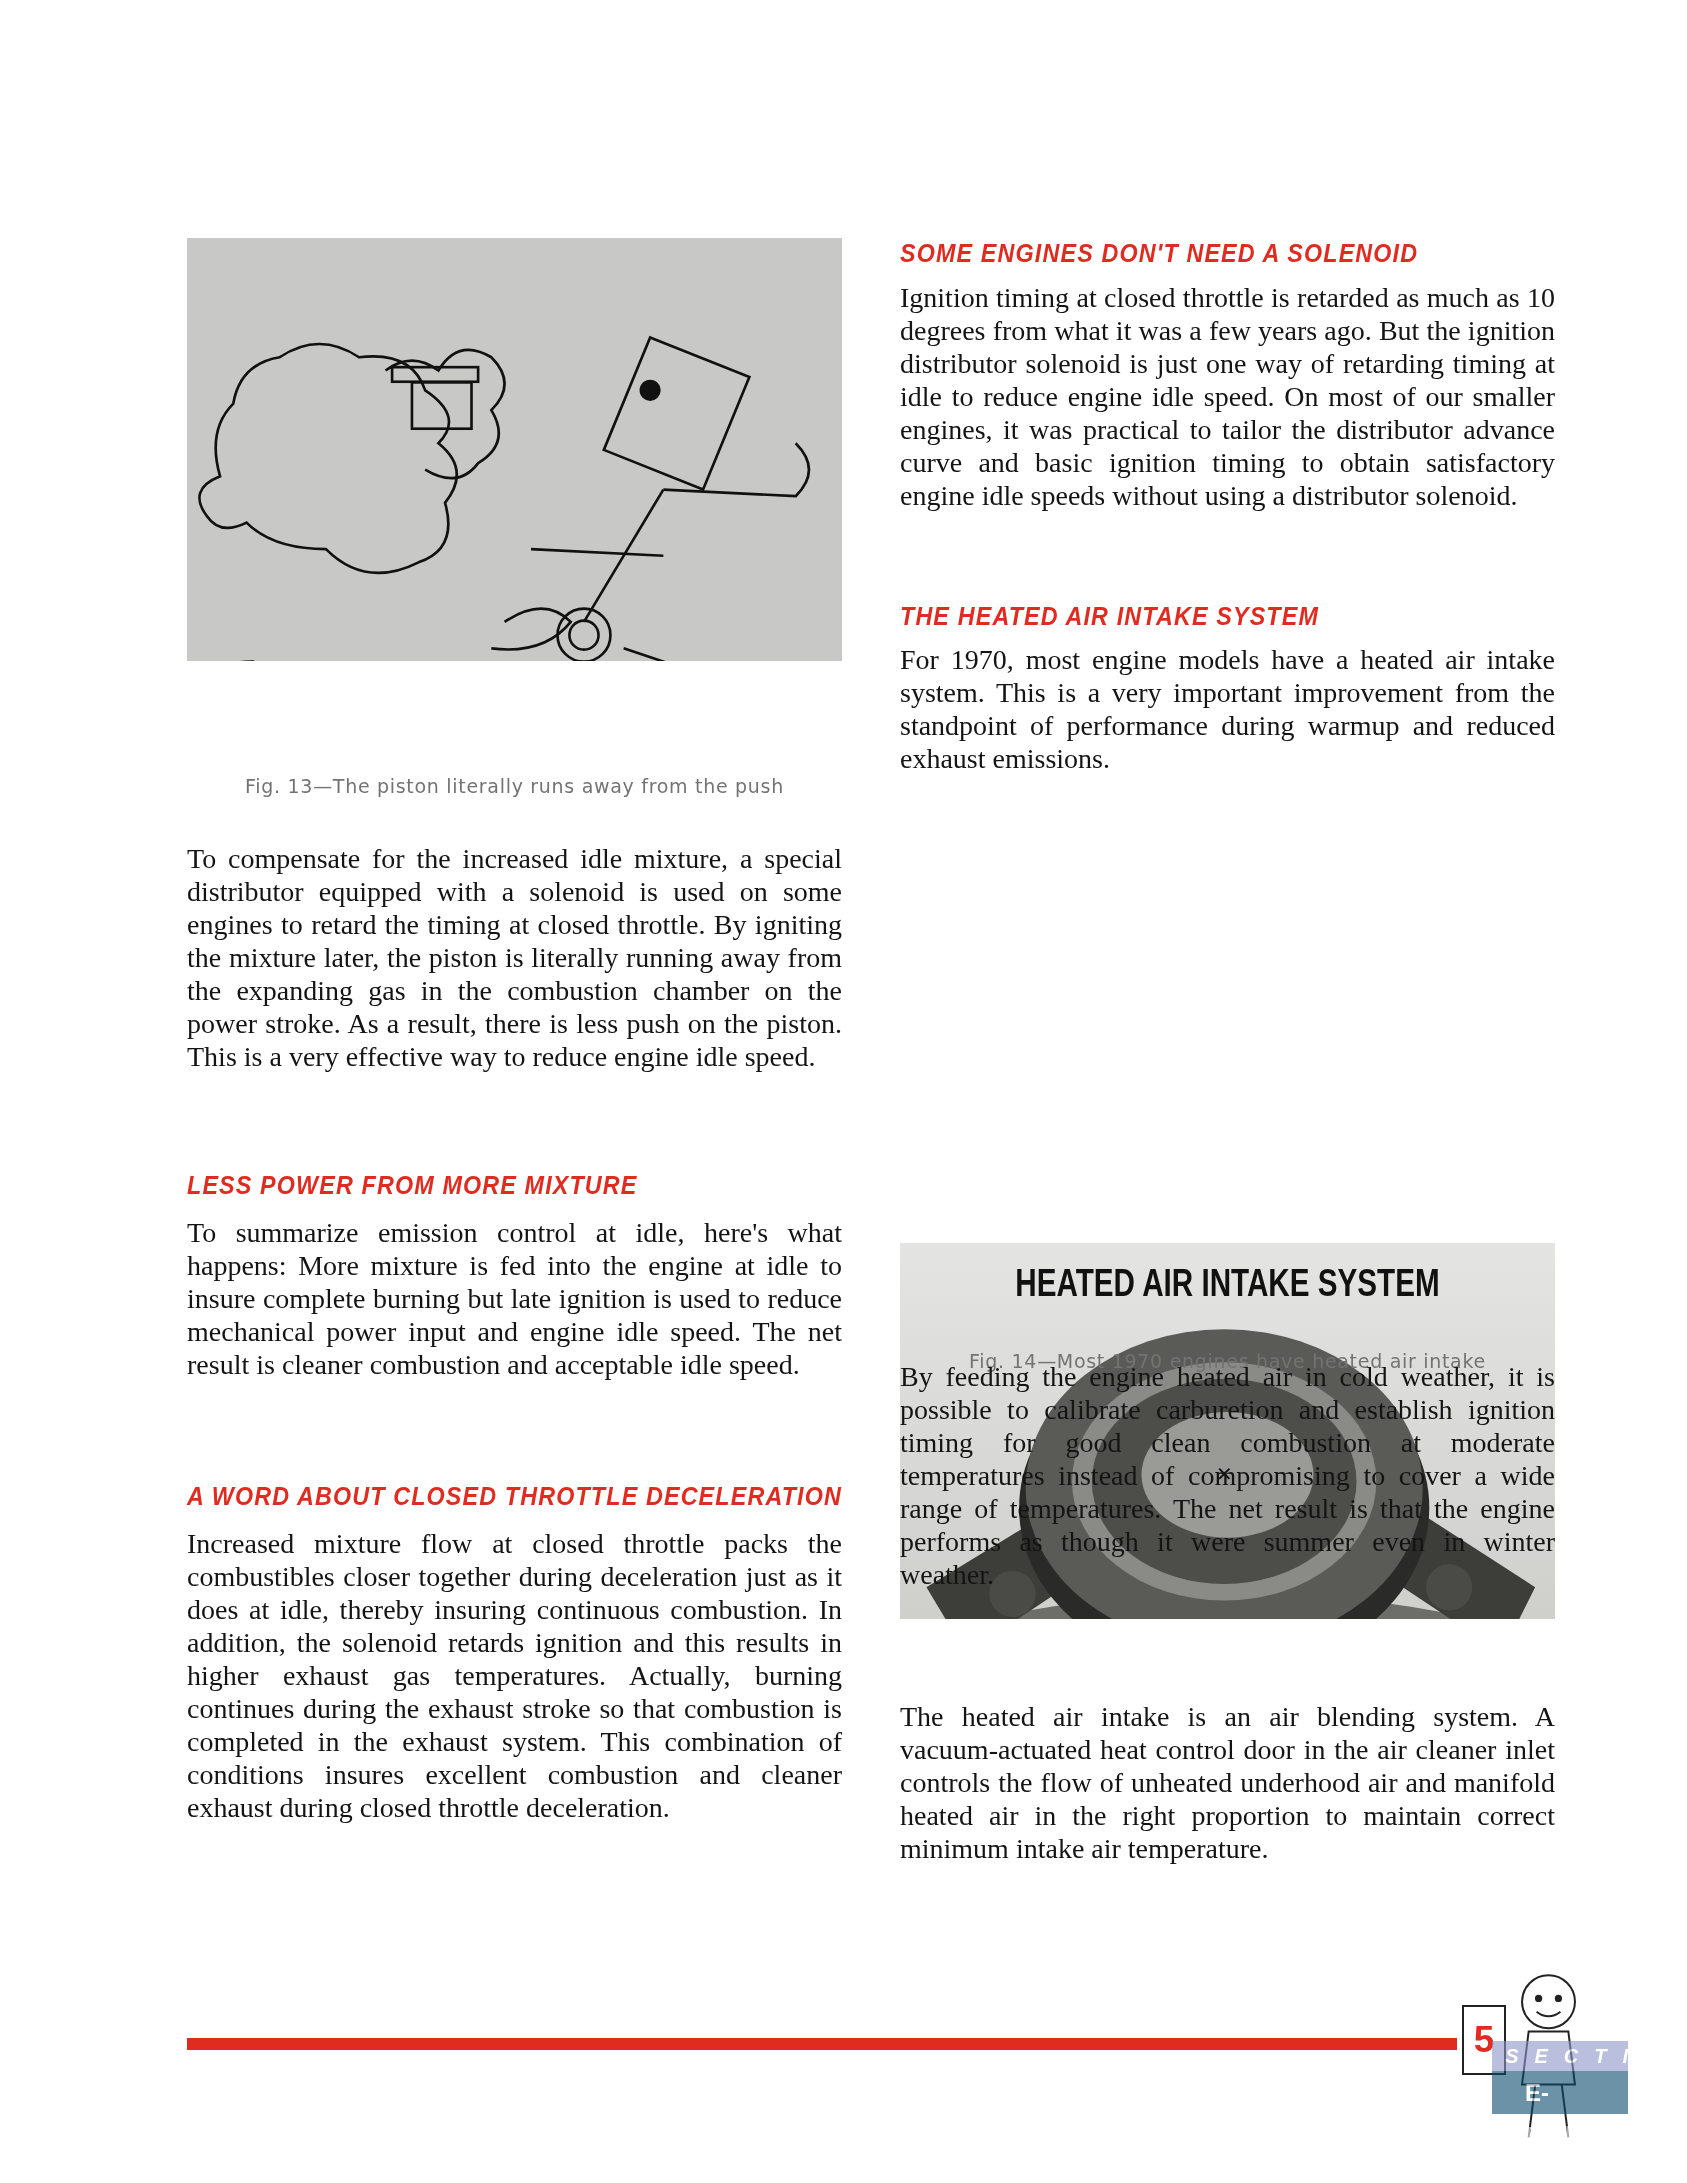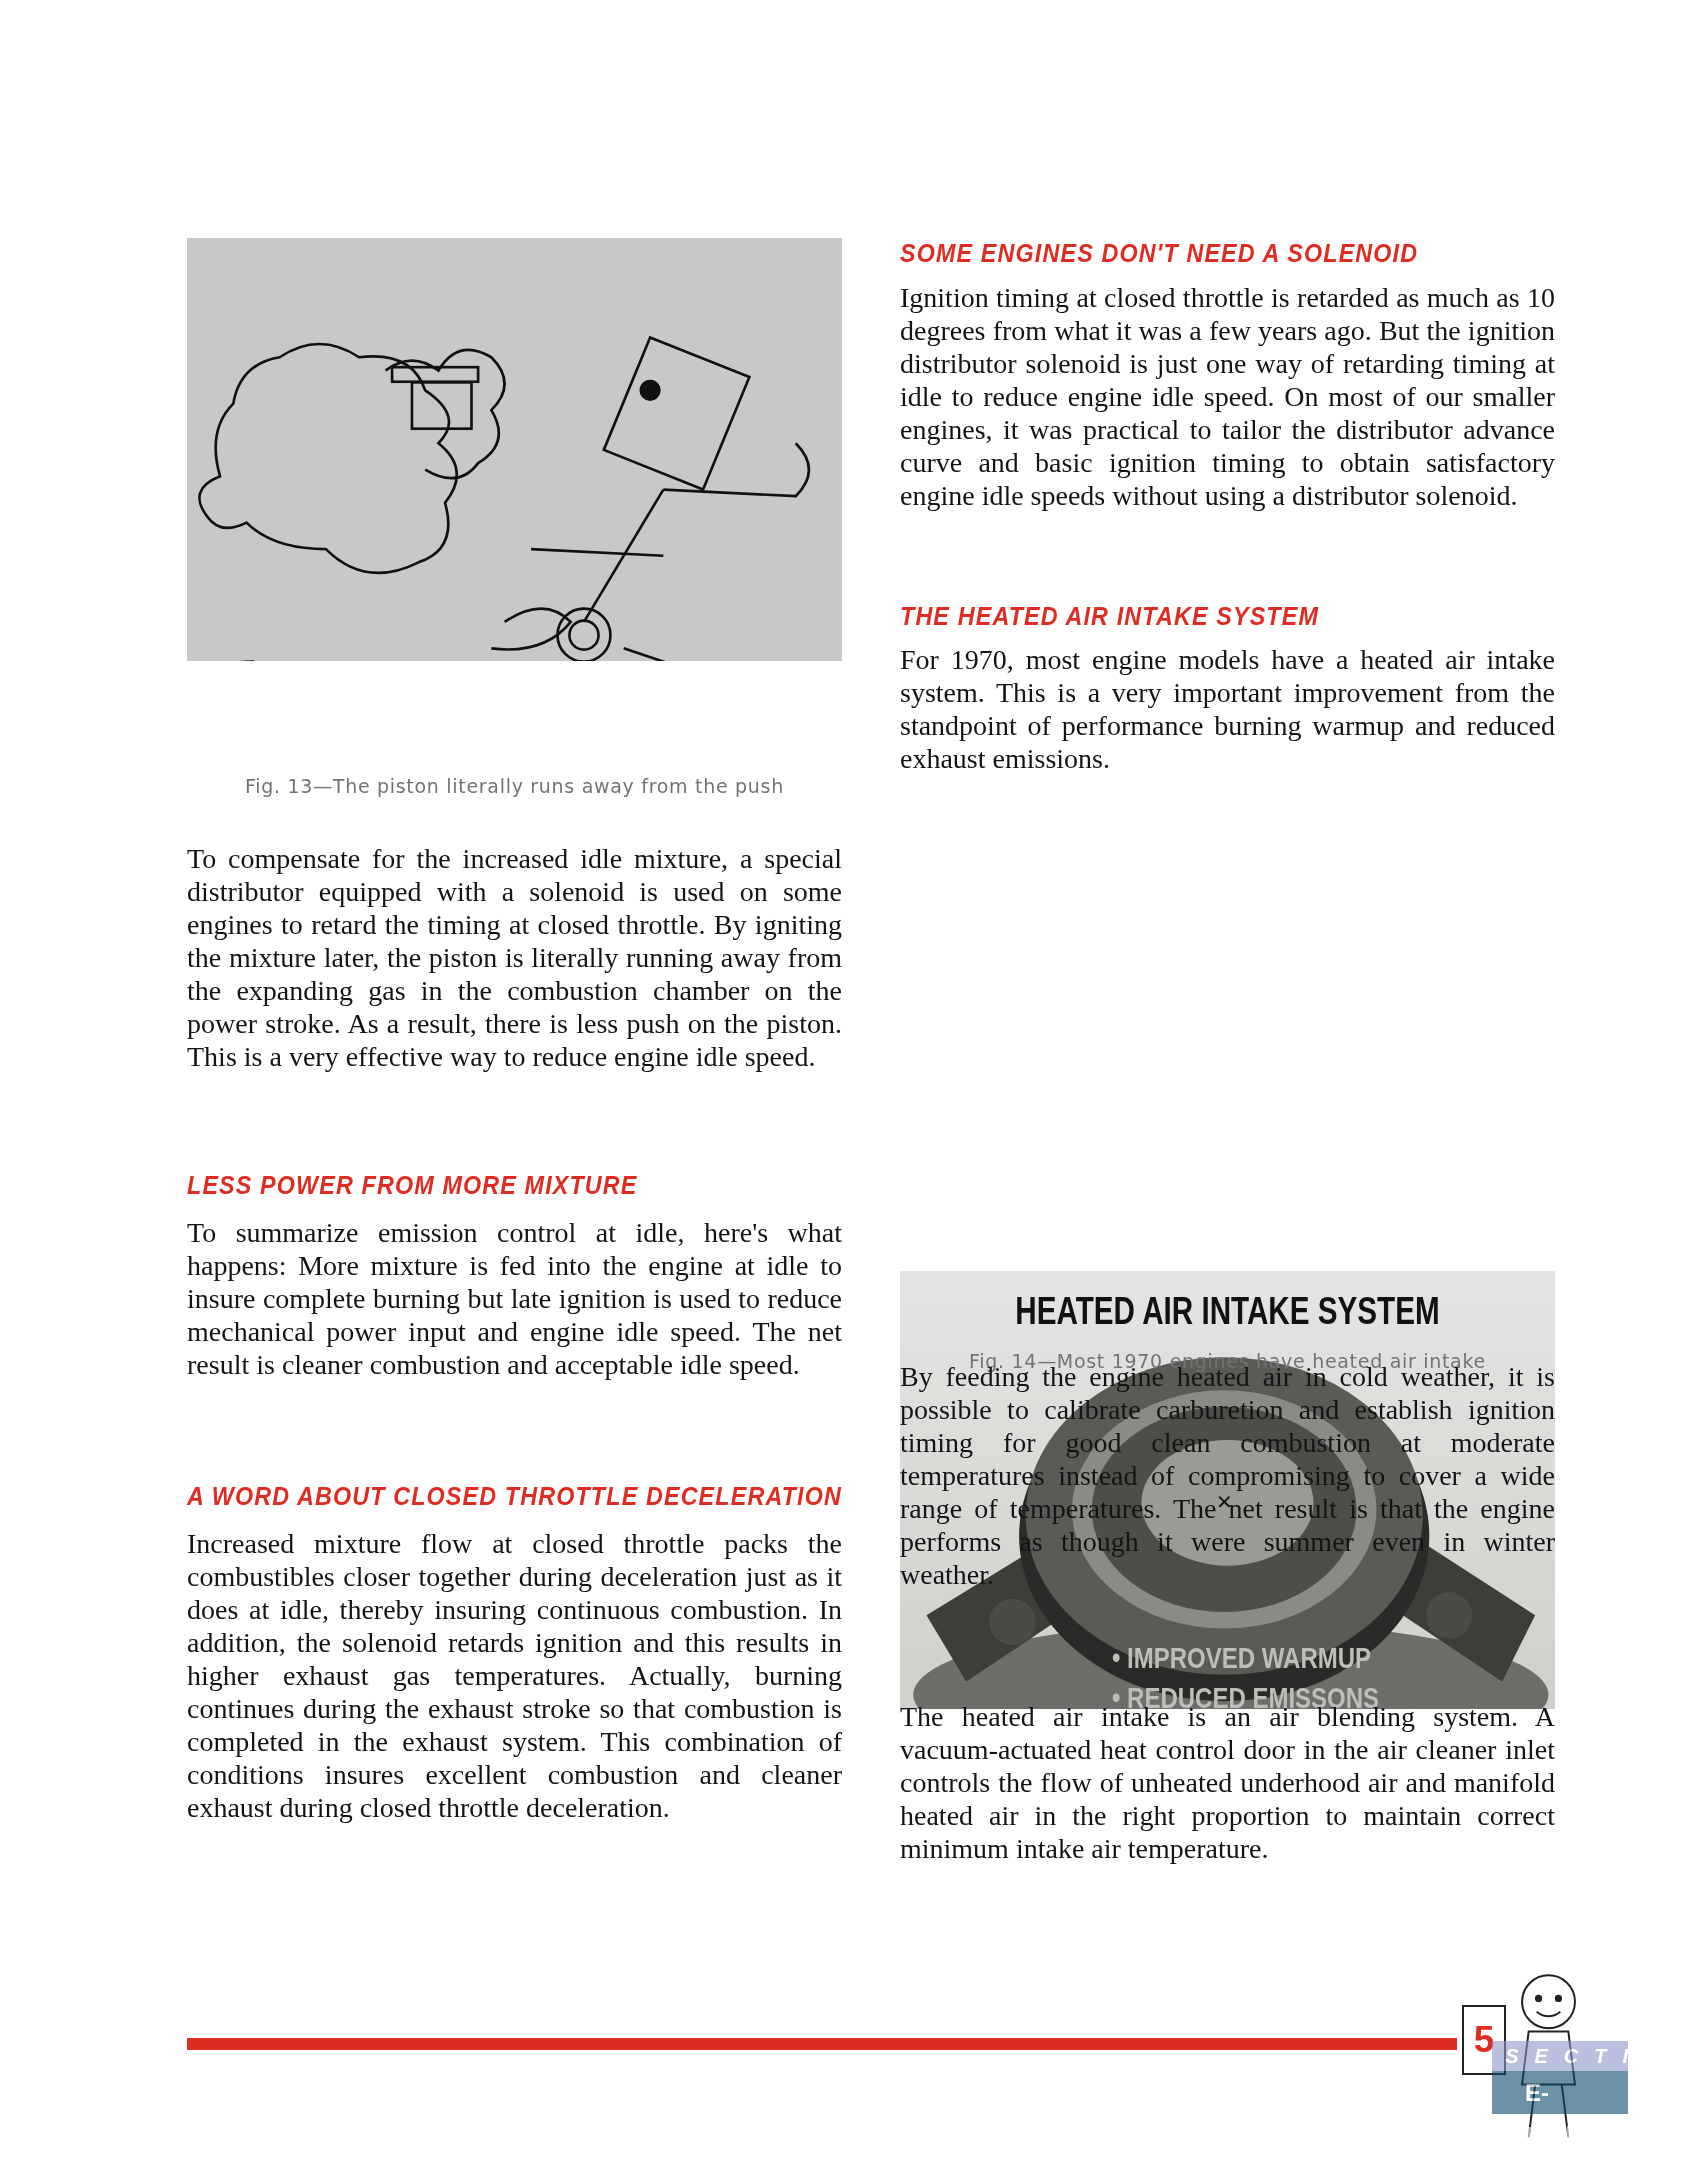--- a/index.html
+++ b/index.html
@@ -50,23 +50,23 @@
 <div class="col left heading" style="top:1170px;">LESS POWER FROM MORE MIXTURE</div>
 <div class="col left para" style="top:1216px;">To summarize emission control at idle, here's what happens: More mixture is fed into the engine at idle to insure complete burning but late ignition is used to reduce mechanical power input and engine idle speed. The net result is cleaner combustion and acceptable idle speed.</div>
 
 <div class="col left heading" style="top:1481px;">A WORD ABOUT CLOSED THROTTLE DECELERATION</div>
 <div class="col left para" style="top:1527px;">Increased mixture flow at closed throttle packs the combustibles closer together during deceleration just as it does at idle, thereby insuring continuous combustion. In addition, the solenoid retards ignition and this results in higher exhaust gas temperatures. Actually, burning continues during the exhaust stroke so that combustion is completed in the exhaust system. This combination of conditions insures excellent combustion and cleaner exhaust during closed throttle deceleration.</div>
 
 <div class="col right heading" style="top:238px;">SOME ENGINES DON'T NEED A SOLENOID</div>
 <div class="col right para" style="top:281px;">Ignition timing at closed throttle is retarded as much as 10 degrees from what it was a few years ago. But the ignition distributor solenoid is just one way of retarding timing at idle to reduce engine idle speed. On most of our smaller engines, it was practical to tailor the distributor advance curve and basic ignition timing to obtain satisfactory engine idle speeds without using a distributor solenoid.</div>
 
 <div class="col right heading" style="top:601px;">THE HEATED AIR INTAKE SYSTEM</div>
-<div class="col right para" style="top:643px;">For 1970, most engine models have a heated air intake system. This is a very important improvement from the standpoint of performance burning warmup and reduced exhaust emissions.</div>
+<div class="col right para" style="top:643px;">For 1970, most engine models have a heated air intake system. This is a very important improvement from the standpoint of performance during warmup and reduced exhaust emissions.</div>
 
-<div class="col right fig" style="top:848px;height:438px;background:linear-gradient(#e4e4e2,#cfcfcc);">
+<div class="col right fig" style="top:820px;height:376px;background:linear-gradient(#e4e4e2,#cfcfcc);">
   <div class="fig-title" style="top:18.5px;">HEATED AIR INTAKE SYSTEM</div>
   <svg width="655" height="498" viewBox="0 0 990 752" style="position:absolute;left:0;top:0;">
     <ellipse cx="500" cy="640" rx="480" ry="110" fill="#6d6d6a"></ellipse>
     <path d="M40 520 l180 -110 l60 90 l-180 120z" fill="#3d3d3a"></path>
     <path d="M960 520 l-170 -110 l-60 90 l180 120z" fill="#3d3d3a"></path>
     <ellipse cx="490" cy="400" rx="310" ry="250" fill="#2a2a28"></ellipse>
     <ellipse cx="490" cy="370" rx="300" ry="240" fill="#5a5a57"></ellipse>
     <ellipse cx="490" cy="360" rx="230" ry="180" fill="#8a8a86"></ellipse>
     <ellipse cx="490" cy="360" rx="200" ry="155" fill="#4d4d4a"></ellipse>
     <ellipse cx="495" cy="350" rx="130" ry="95" fill="#9a9a96"></ellipse>

